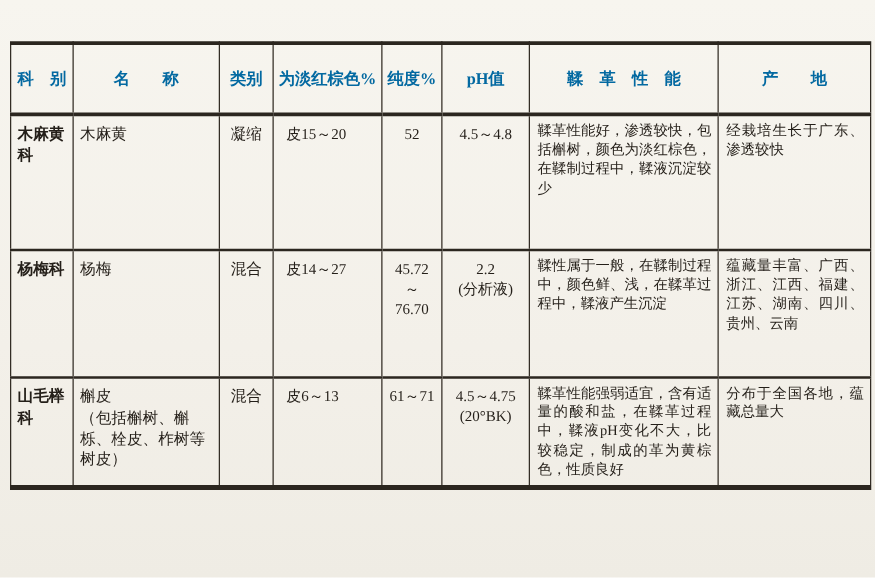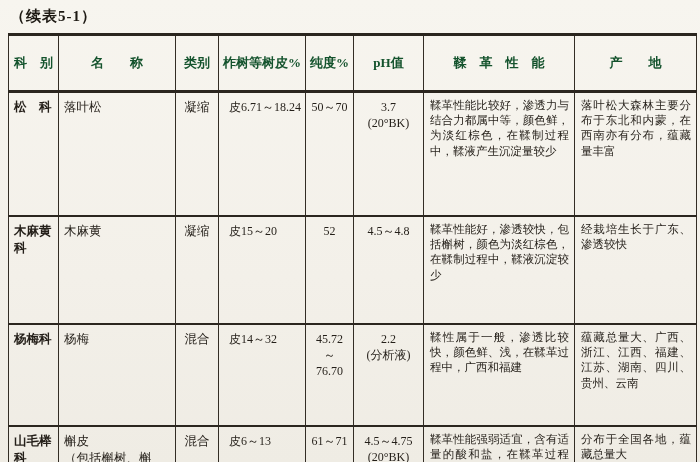--- a/index.html
+++ b/index.html
@@ -22,21 +22,21 @@
   th,td{
     border-left:1px solid #332d25;border-right:1px solid #332d25;
     border-top:2px solid #2b261f;border-bottom:2px solid #2b261f;
     vertical-align:top;padding:4px 5px;
     font-size:12px;line-height:1.34;
     -webkit-font-smoothing:antialiased;
   }
   thead th{
     border-bottom:3px solid #2b261f;
     font-size:13px;font-weight:bold;text-align:center;vertical-align:middle;
-    padding:6px 2px;height:42px;color:#14532d;
+    padding:6px 2px;height:42px;color:#0369a1;
   }
   .r1 td{height:112px;}
   .r2 td{height:96px;}
   .r3 td{height:90px;}
   .r4 td{height:72px;}
   td.family{text-align:left;padding-top:6px;white-space:pre-line;font-weight:bold;font-size:12.5px;}
   td.name{text-align:left;padding-top:6px;white-space:pre-line;font-size:12.5px;}
   td.category{text-align:center;padding-top:6px;font-size:12.5px;}
   td.tannin{text-align:left;padding:6px 4px 4px 10px;}
   td.purity{text-align:center;padding-top:6px;white-space:pre-line;}
@@ -44,78 +44,66 @@
   td.perf,td.origin{
     text-align:justify;text-justify:inter-ideograph;
     font-size:11.5px;line-height:1.32;padding:5px 5px 4px 6px;
   }
 </style>
 </head>
 <body>
 
 <div class="doc">
 
-  <div class="doc-title">（续表5-1）</div>
 
   <table class="tan">
     <colgroup>
       <col style="width:50px">
         <col style="width:117px">
         <col style="width:43px">
         <col style="width:87px">
       <col style="width:48px">
         <col style="width:70px">
         <col style="width:151px">
         <col style="width:122px">
     </colgroup>
     <thead>
       <tr>
         <th>科　别</th>
         <th>名　　称</th>
         <th>类别</th>
-        <th>柞树等树皮%</th>
+        <th>为淡红棕色%</th>
         <th>纯度%</th>
         <th>pH值</th>
         <th>鞣　革　性　能</th>
         <th>产　　地</th>
       </tr>
     </thead>
     <tbody>
-      <tr class="r1">
-        <td class="family">松　科</td>
-        <td class="name">落叶松</td>
-        <td class="category">凝缩</td>
-        <td class="tannin">皮6.71～18.24</td>
-        <td class="purity">50～70</td>
-        <td class="ph">3.7
-(20°BK)</td>
-        <td class="perf">鞣革性能比较好，渗透力与结合力都属中等，颜色鲜，为淡红棕色，在鞣制过程中，鞣液产生沉淀量较少</td>
-        <td class="origin">落叶松大森林主要分布于东北和内蒙，在西南亦有分布，蕴藏量丰富</td>
-      </tr>
       <tr class="r2">
         <td class="family">木麻黄科</td>
         <td class="name">木麻黄</td>
         <td class="category">凝缩</td>
         <td class="tannin">皮15～20</td>
         <td class="purity">52</td>
         <td class="ph">4.5～4.8</td>
         <td class="perf">鞣革性能好，渗透较快，包括槲树，颜色为淡红棕色，在鞣制过程中，鞣液沉淀较少</td>
         <td class="origin">经栽培生长于广东、渗透较快</td>
       </tr>
       <tr class="r3">
         <td class="family">杨梅科</td>
         <td class="name">杨梅</td>
         <td class="category">混合</td>
-        <td class="tannin">皮14～32</td>
+        <td class="tannin">皮14～27</td>
         <td class="purity">45.72～
 76.70</td>
         <td class="ph">2.2
 (分析液)</td>
-        <td class="perf">鞣性属于一般，渗透比较快，颜色鲜、浅，在鞣革过程中，广西和福建</td>
-        <td class="origin">蕴藏总量大、广西、浙江、江西、福建、江苏、湖南、四川、贵州、云南</td>
+        <td class="perf">鞣性属于一般，在鞣制过程中，颜色鲜、浅，在鞣革过程中，鞣液产生沉淀</td>
+        <td class="origin">蕴藏量丰富、广西、浙江、江西、福建、江苏、湖南、四川、贵州、云南</td>
       </tr>
       <tr class="r4">
         <td class="family">山毛榉科</td>
         <td class="name">槲皮
 （包括槲树、槲栎、栓皮、柞树等树皮）</td>
         <td class="category">混合</td>
         <td class="tannin">皮6～13</td>
         <td class="purity">61～71</td>
         <td class="ph">4.5～4.75
 (20°BK)</td>

